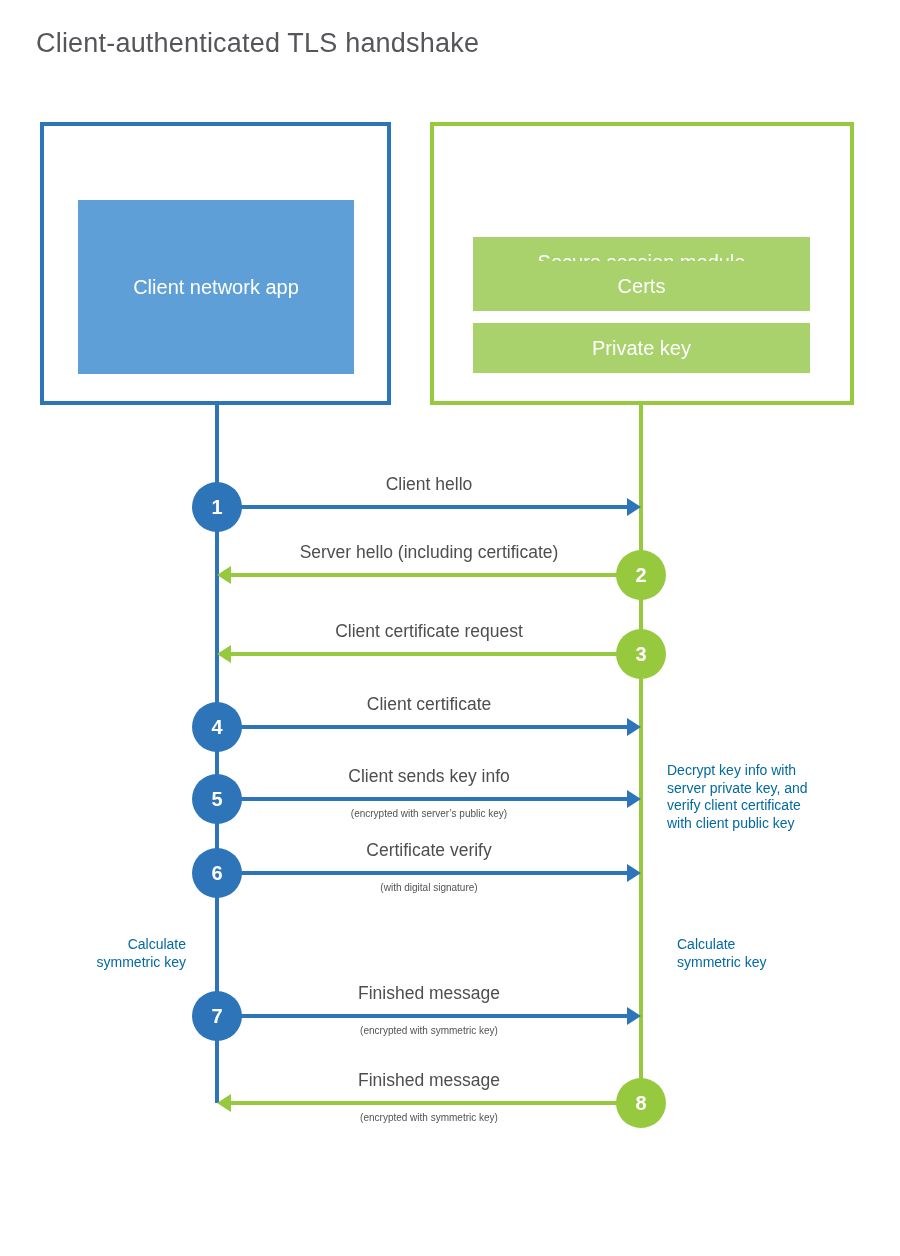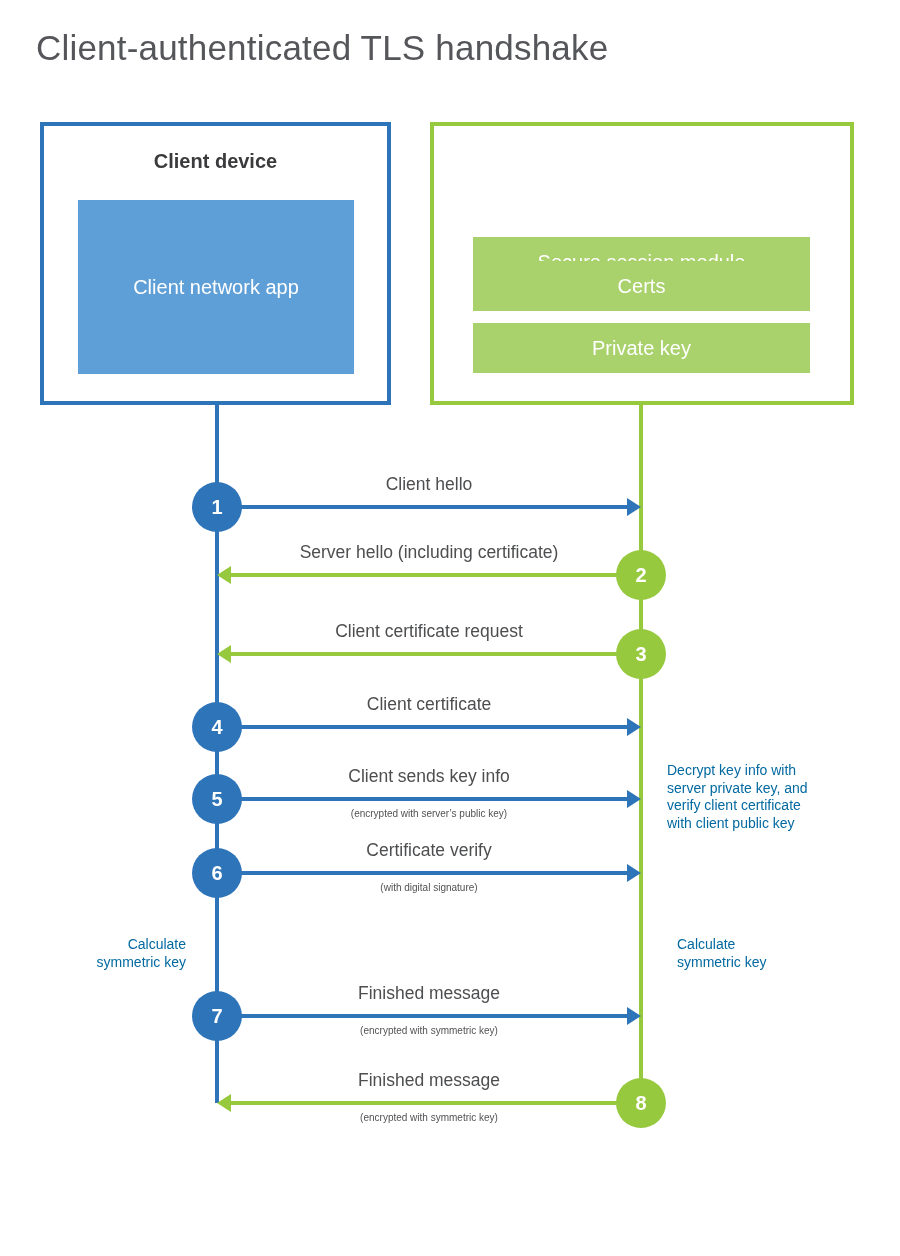--- a/index.html
+++ b/index.html
@@ -1,20 +1,20 @@
 <!DOCTYPE html>
 <html><head>
 <meta charset="utf-8">
 <style>
   html,body{margin:0;padding:0;background:#ffffff;}
   body{font-family:"Liberation Sans","DejaVu Sans",sans-serif;}
   .canvas{position:relative;width:900px;height:1256px;background:#fff;overflow:hidden;}
   .abs{position:absolute;}
 
-  .page-title{left:36px;top:28px;width:700px;font-size:35px;font-weight:300;
+  .page-title{left:36px;top:28px;width:700px;font-size:27px;font-weight:300;
     color:#55565a;letter-spacing:.2px;}
 
   
   .actor-box{top:122px;height:283px;background:#fff;border:4px solid;box-sizing:border-box;}
   .client-box{left:40px;width:351px;border-color:#2e74b9;}
   .server-box{left:430px;width:424px;border-color:#97c93e;}
   .actor-title{left:0;top:24px;width:100%;text-align:center;font-size:20px;
     font-weight:700;color:#3b3b3d;}
   .client-app{left:34px;top:74px;width:276px;height:174px;background:#5f9fd7;
     display:flex;align-items:center;justify-content:center;text-align:center;
@@ -56,21 +56,20 @@
   .calc-right{left:677px;top:936px;width:140px;text-align:left;}
 </style>
 </head>
 <body>
 
 <div class="canvas">
 
   <div class="abs page-title">Client-authenticated TLS handshake</div>
 
   <div class="abs actor-box client-box">
-    <div class="abs actor-title">Client device</div>
     <div class="abs client-app">Client network app</div>
   </div>
 
   <div class="abs actor-box server-box">
     <div class="abs server-bar" style="top:74px;margin-top:37px;">Secure session module</div>
     <div class="abs server-bar" style="top:135px;">Certs</div>
     <div class="abs server-bar" style="top:197px;">Private key</div>
   </div>
 
   <div class="abs lifeline blue-line"></div>

